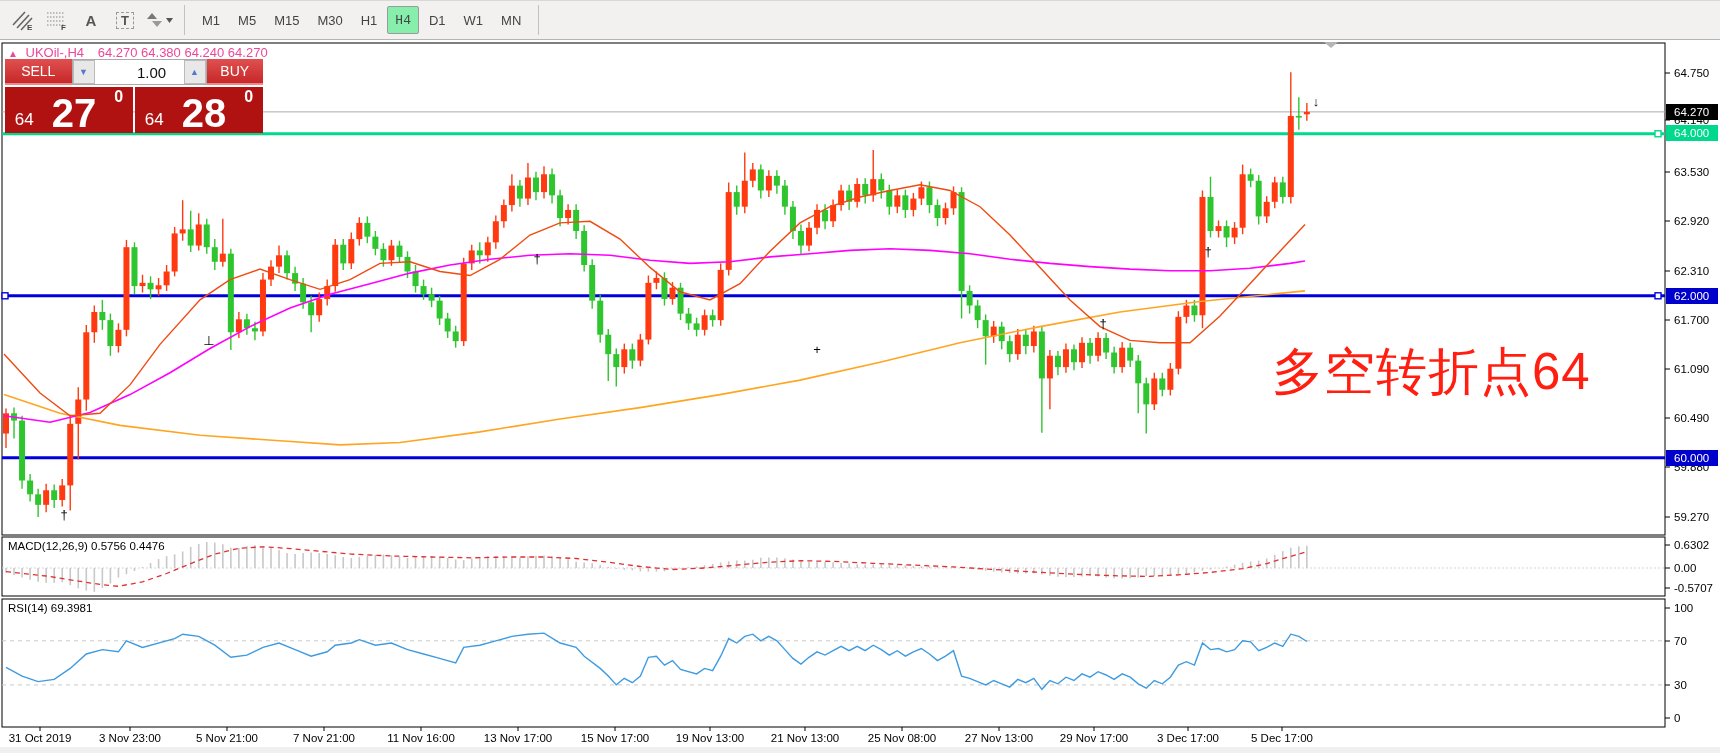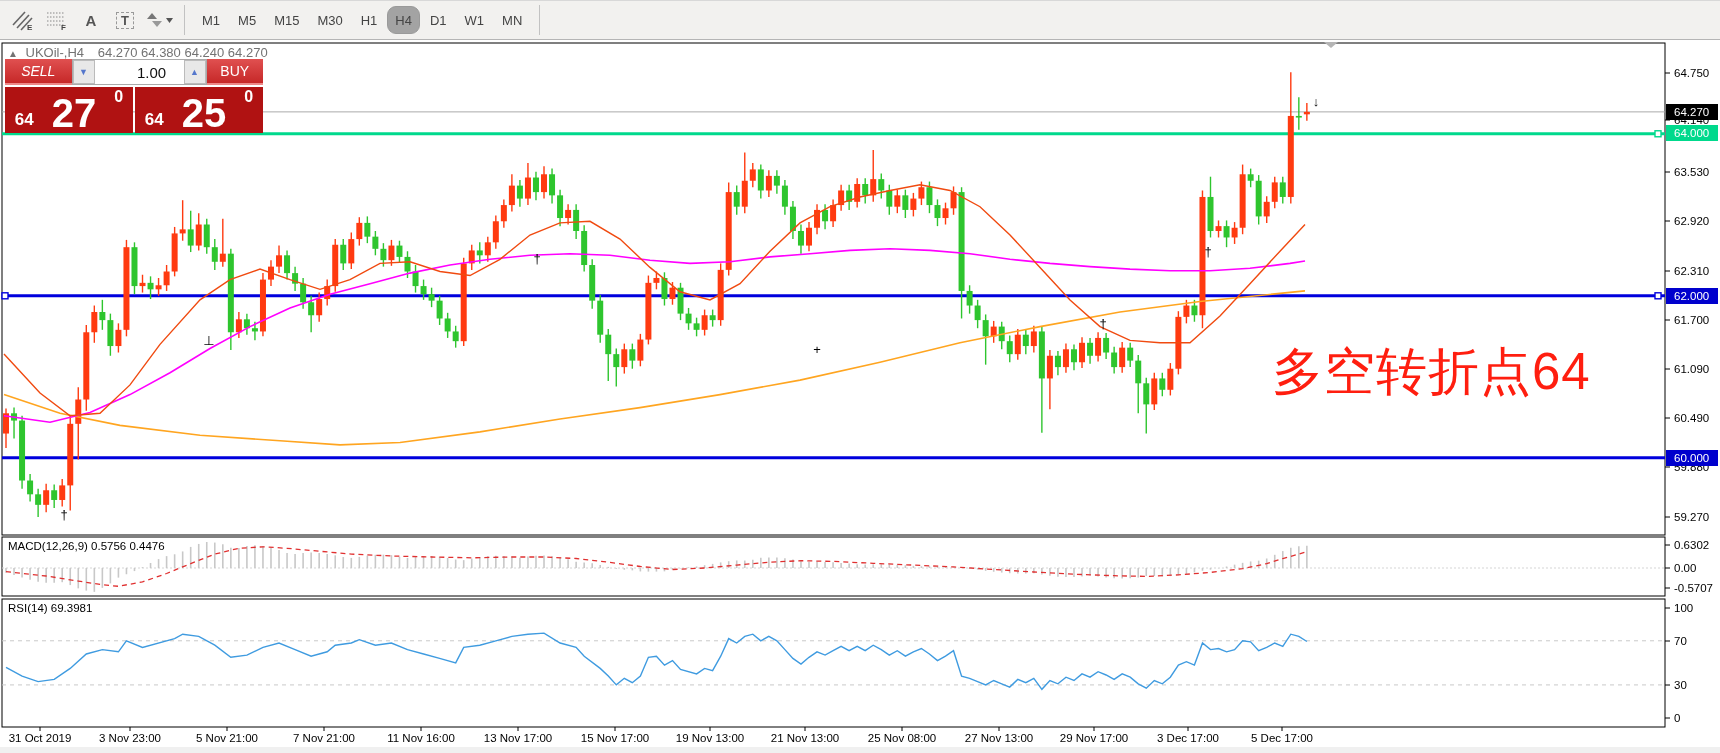--- a/index.html
+++ b/index.html
@@ -8,41 +8,41 @@
   
   #toolbar{position:absolute;left:0;top:0;width:1720px;height:40px;background:#f2f1ef;
            border-top:1px solid #d8d8d8;border-bottom:1px solid #b5b5b5;
            display:flex;align-items:center;box-sizing:border-box;padding-left:6px;}
   .tool-btn{height:28px;min-width:30px;display:flex;align-items:center;justify-content:center;
             margin:0 1px;color:#555;font-size:15px;font-weight:bold;border:1px solid transparent;}
   .tool-btn svg{display:block;}
   .tb-sep{width:1px;height:30px;background:#c2c2c2;margin:0 8px;}
   .tf-btn{height:26px;padding:0 7px;display:flex;align-items:center;justify-content:center;
           font-size:13px;color:#444;border:1px solid transparent;margin:16px 1px;}
-  .tf-btn.selected{background:#a3a3a3;border:1px solid #9a9a9a;border-radius:9px;}
+  .tf-btn.selected{background:#86efac;border:1px solid #9a9a9a;border-radius:2px;font-family:Liberation Mono, monospace;}
   
-  #symbol-header{position:absolute;left:8px;top:45px;font-size:13px;color:#737373;z-index:6;}
+  #symbol-header{position:absolute;left:8px;top:45px;font-size:13px;color:#ec4899;z-index:6;}
   #symbol-header .tri{font-size:10px;margin-right:4px;}
   
   #trade-panel{position:absolute;left:5px;top:59px;width:258px;z-index:7;}
   #tp-row1{display:flex;height:26px;}
   .tp-btn{background:linear-gradient(#e05050,#c62828);color:#fff;font-size:14px;
           display:flex;align-items:center;justify-content:center;cursor:pointer;}
-  #sell-btn{width:86px;border-bottom:2px solid #e88;font-style:italic;}
+  #sell-btn{width:86px;border-bottom:2px solid #e88;}
   #buy-btn{width:73px;border-bottom:2px solid #e88;}
   #tp-spinner{flex:1;display:flex;background:#fff;border:1px solid #aaa;box-sizing:border-box;}
   .spin-btn{width:20px;background:#e8e8e8;color:#5577cc;font-size:9px;display:flex;
             align-items:center;justify-content:center;cursor:pointer;border:1px solid #bbb;}
   #volume-field{flex:1;border:none;text-align:center;font-size:15px;color:#111;width:60px;
                 font-family:"Liberation Sans",sans-serif;padding-left:27px;}
   #tp-row2{display:flex;height:46px;margin-top:2px;}
   .price-cell{flex:1;background:#b01212;color:#fff;display:flex;align-items:flex-end;
               justify-content:center;padding-bottom:2px;}
   .price-cell:first-child{margin-right:2px;}
-  .pc-small{font-size:17px;font-weight:bold;line-height:1;margin-bottom:3px;}
+  .pc-small{font-size:17px;font-weight:normal;line-height:1;margin-bottom:3px;}
   .pc-big{font-size:40px;font-weight:bold;line-height:0.9;margin:0 18px;}
   .pc-sup{font-size:16px;font-weight:bold;line-height:1;align-self:flex-start;margin-top:2px;}
   
   #annotation{position:absolute;left:1272px;top:338px;font-size:51px;color:#ff1e0f;
               z-index:5;white-space:nowrap;letter-spacing:1px;}
   
   #chart-svg{position:absolute;left:0;top:0;}
 </style>
 </head>
 <body>
@@ -116,21 +116,21 @@
       <div id="buy-btn" class="tp-btn">BUY</div>
     </div>
     <div id="tp-row2">
       <div class="price-cell">
         <span class="pc-small">64</span>
         <span class="pc-big">27</span>
         <span class="pc-sup">0</span>
       </div>
       <div class="price-cell">
         <span class="pc-small">64</span>
-        <span class="pc-big">25</span>
+        <span class="pc-big">28</span>
         <span class="pc-sup">0</span>
       </div>
     </div>
   </div>
 
   <div id="annotation">多空转折点64</div>
 
   <svg id="chart-svg" width="1720" height="753">
       <rect x="2" y="43" width="1663" height="492" fill="#ffffff" stroke="#000" stroke-width="1"></rect>
       <rect x="2" y="537" width="1663" height="59" fill="#ffffff" stroke="#000" stroke-width="1"></rect>

